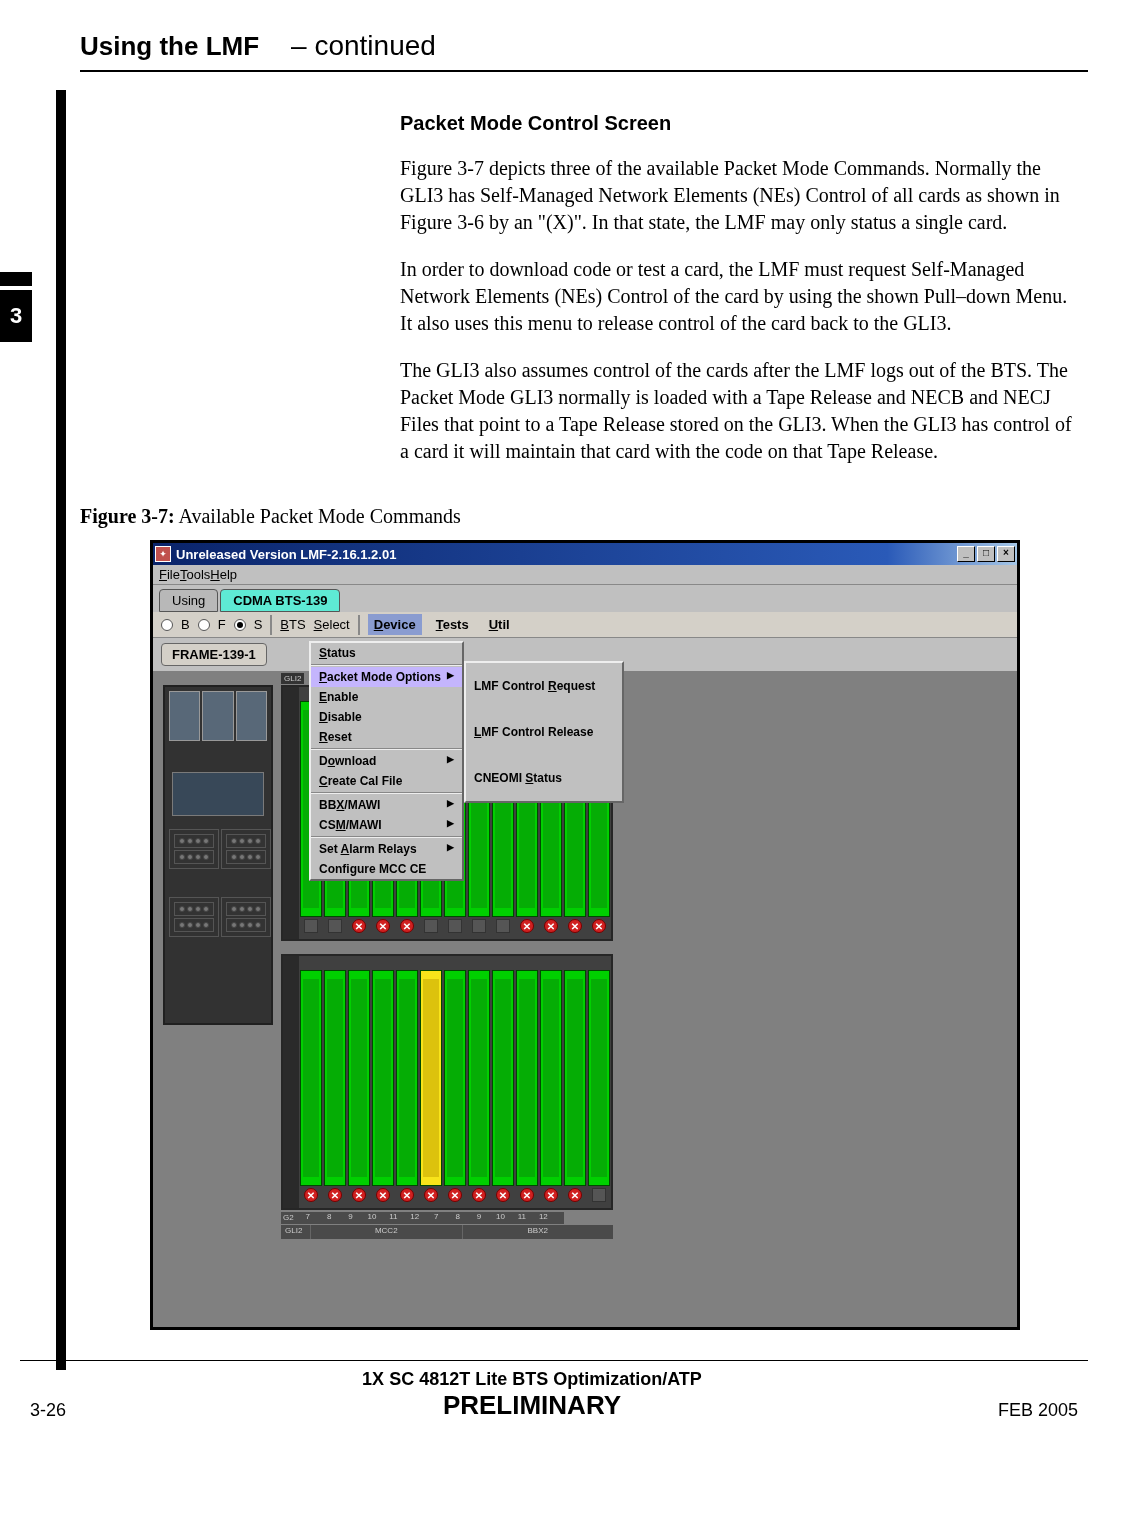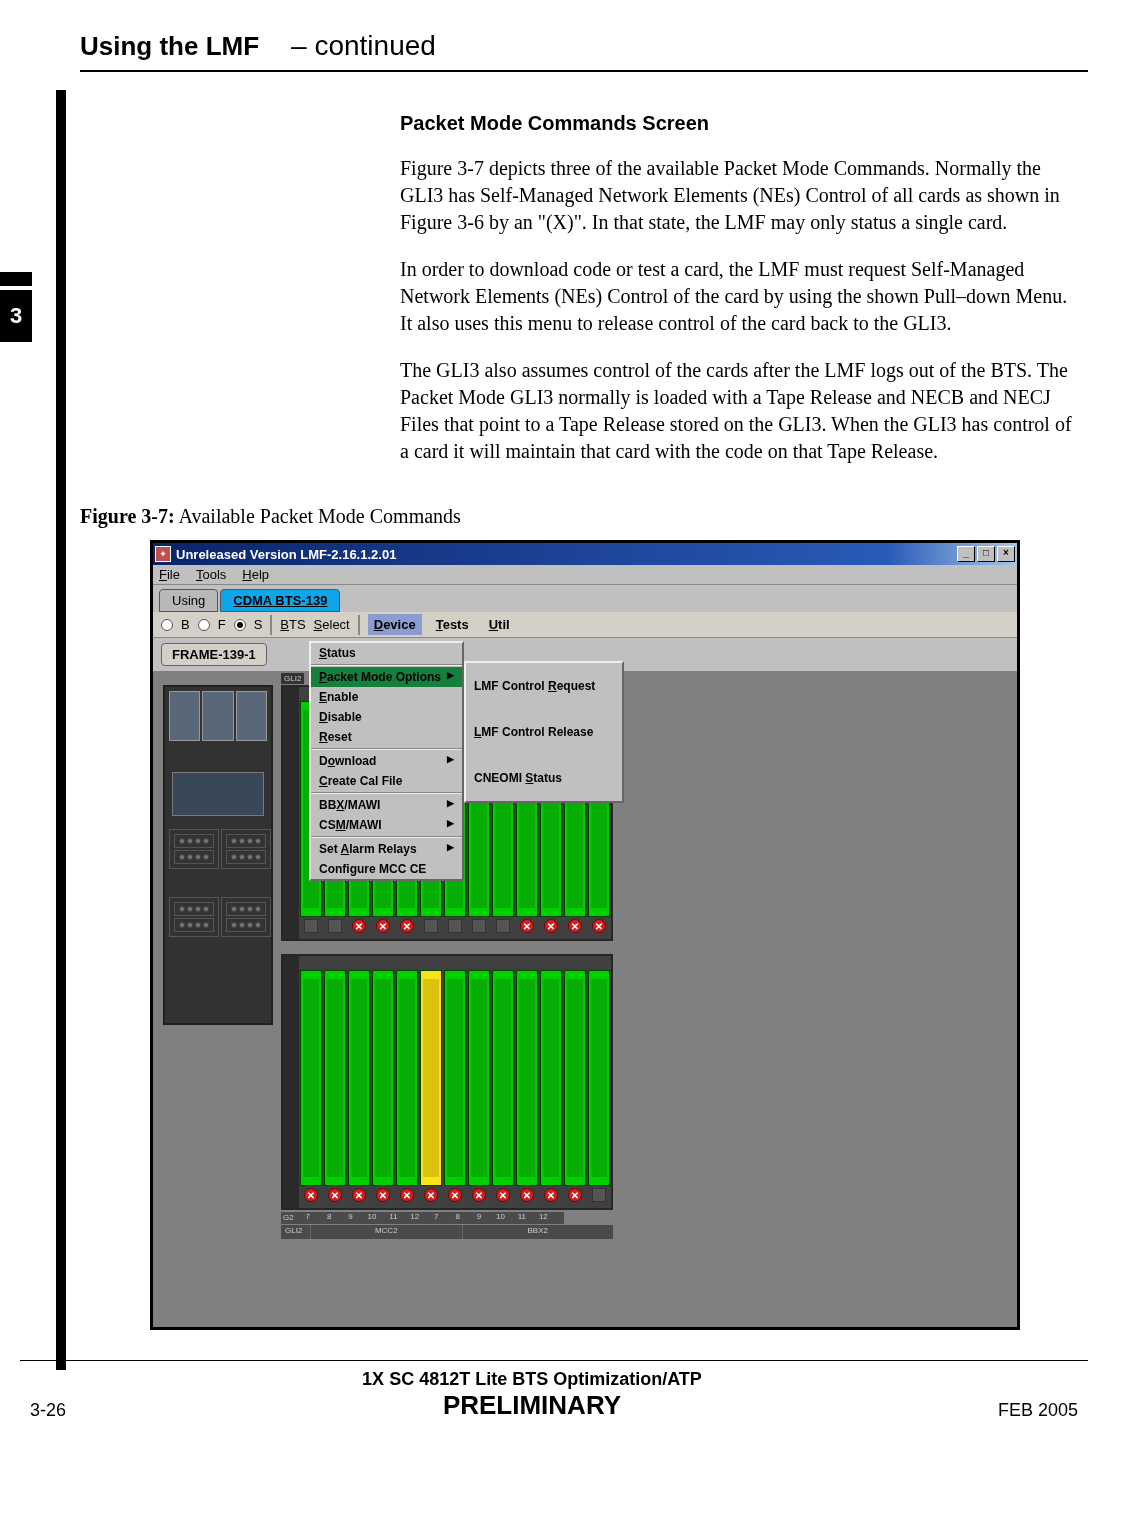--- a/index.html
+++ b/index.html
@@ -142,44 +142,42 @@
       font-size: 10px;
       line-height: 12px;
       text-align: center;
       color: #000;
       font-weight: bold;
     }
     .menubar {
       background: #c0c0c0;
       display: flex;
       padding: 2px 6px;
-      gap: 16px;
       height: 20px;
       border-bottom: 1px solid #888;
     }
     .menubar span { font-size: 13px; }
     .menubar span u { text-decoration: underline; }
     .tabrow {
       display: flex;
       padding: 4px 6px 0;
       gap: 2px;
       background: #c0c0c0;
     }
     .tab {
       border: 1px solid #555;
       padding: 3px 12px;
       background: #b8b8b8;
       font-size: 13px;
       border-top-left-radius: 4px;
       border-top-right-radius: 4px;
     }
     .tab.active {
-      background: #0ea5e9;
-      font-weight: bold;
-      text-decoration: underline;
+      background: #5eead4;
+      font-weight: bold;
     }
     .toolbar {
       display: flex;
       align-items: center;
       padding: 3px 8px;
       background: #d4d0c8;
       border-bottom: 1px solid #888;
       gap: 8px;
       font-size: 13px;
       height: 26px;
@@ -331,21 +329,21 @@
       border-bottom: 1px solid #eee;
       margin: 1px 0;
     }
     .dropdown-menu .menu-item {
       padding: 3px 8px;
       display: flex;
       justify-content: space-between;
       font-weight: bold;
     }
     .dropdown-menu .menu-item.highlighted {
-      background: #15803d;
+      background: #c4b5fd;
     }
     .dropdown-menu .arrow { font-size: 9px; }
     .submenu {
       position: absolute;
       left: 311px;
       top: -10px;
       width: 160px;
       background: #c0c0c0;
       border: 2px solid #666;
       border-top-color: #eee;
@@ -398,21 +396,21 @@
     <span class="header-title">Using the LMF</span>
     <span class="header-cont">– continued</span>
   </div>
   <hr class="top-rule">
 
   <div class="section-tab-top"></div>
   <div class="section-tab">3</div>
   <div class="side-bar"></div>
 
   <div class="content-right">
-    <div class="section-heading">Packet Mode Commands Screen</div>
+    <div class="section-heading">Packet Mode Control Screen</div>
     <p class="para">Figure 3-7 depicts three of the available Packet Mode Commands. Normally the GLI3 has Self-Managed Network Elements (NEs) Control of all cards as shown in Figure 3-6 by an "(X)". In that state, the LMF may only status a single card.</p>
     <p class="para">In order to download code or test a card, the LMF must request Self-Managed Network Elements (NEs) Control of the card by using the shown Pull–down Menu. It also uses this menu to release control of the card back to the GLI3.</p>
     <p class="para">The GLI3 also assumes control of the cards after the LMF logs out of the BTS. The Packet Mode GLI3 normally is loaded with a Tape Release and NECB and NECJ Files that point to a Tape Release stored on the GLI3. When the GLI3 has control of a card it will maintain that card with the code on that Tape Release.</p>
   </div>
 
   <div class="figure-caption">
     <span class="fig-bold">Figure 3-7:</span>
     <span>Available Packet Mode Commands</span>
   </div>
 

